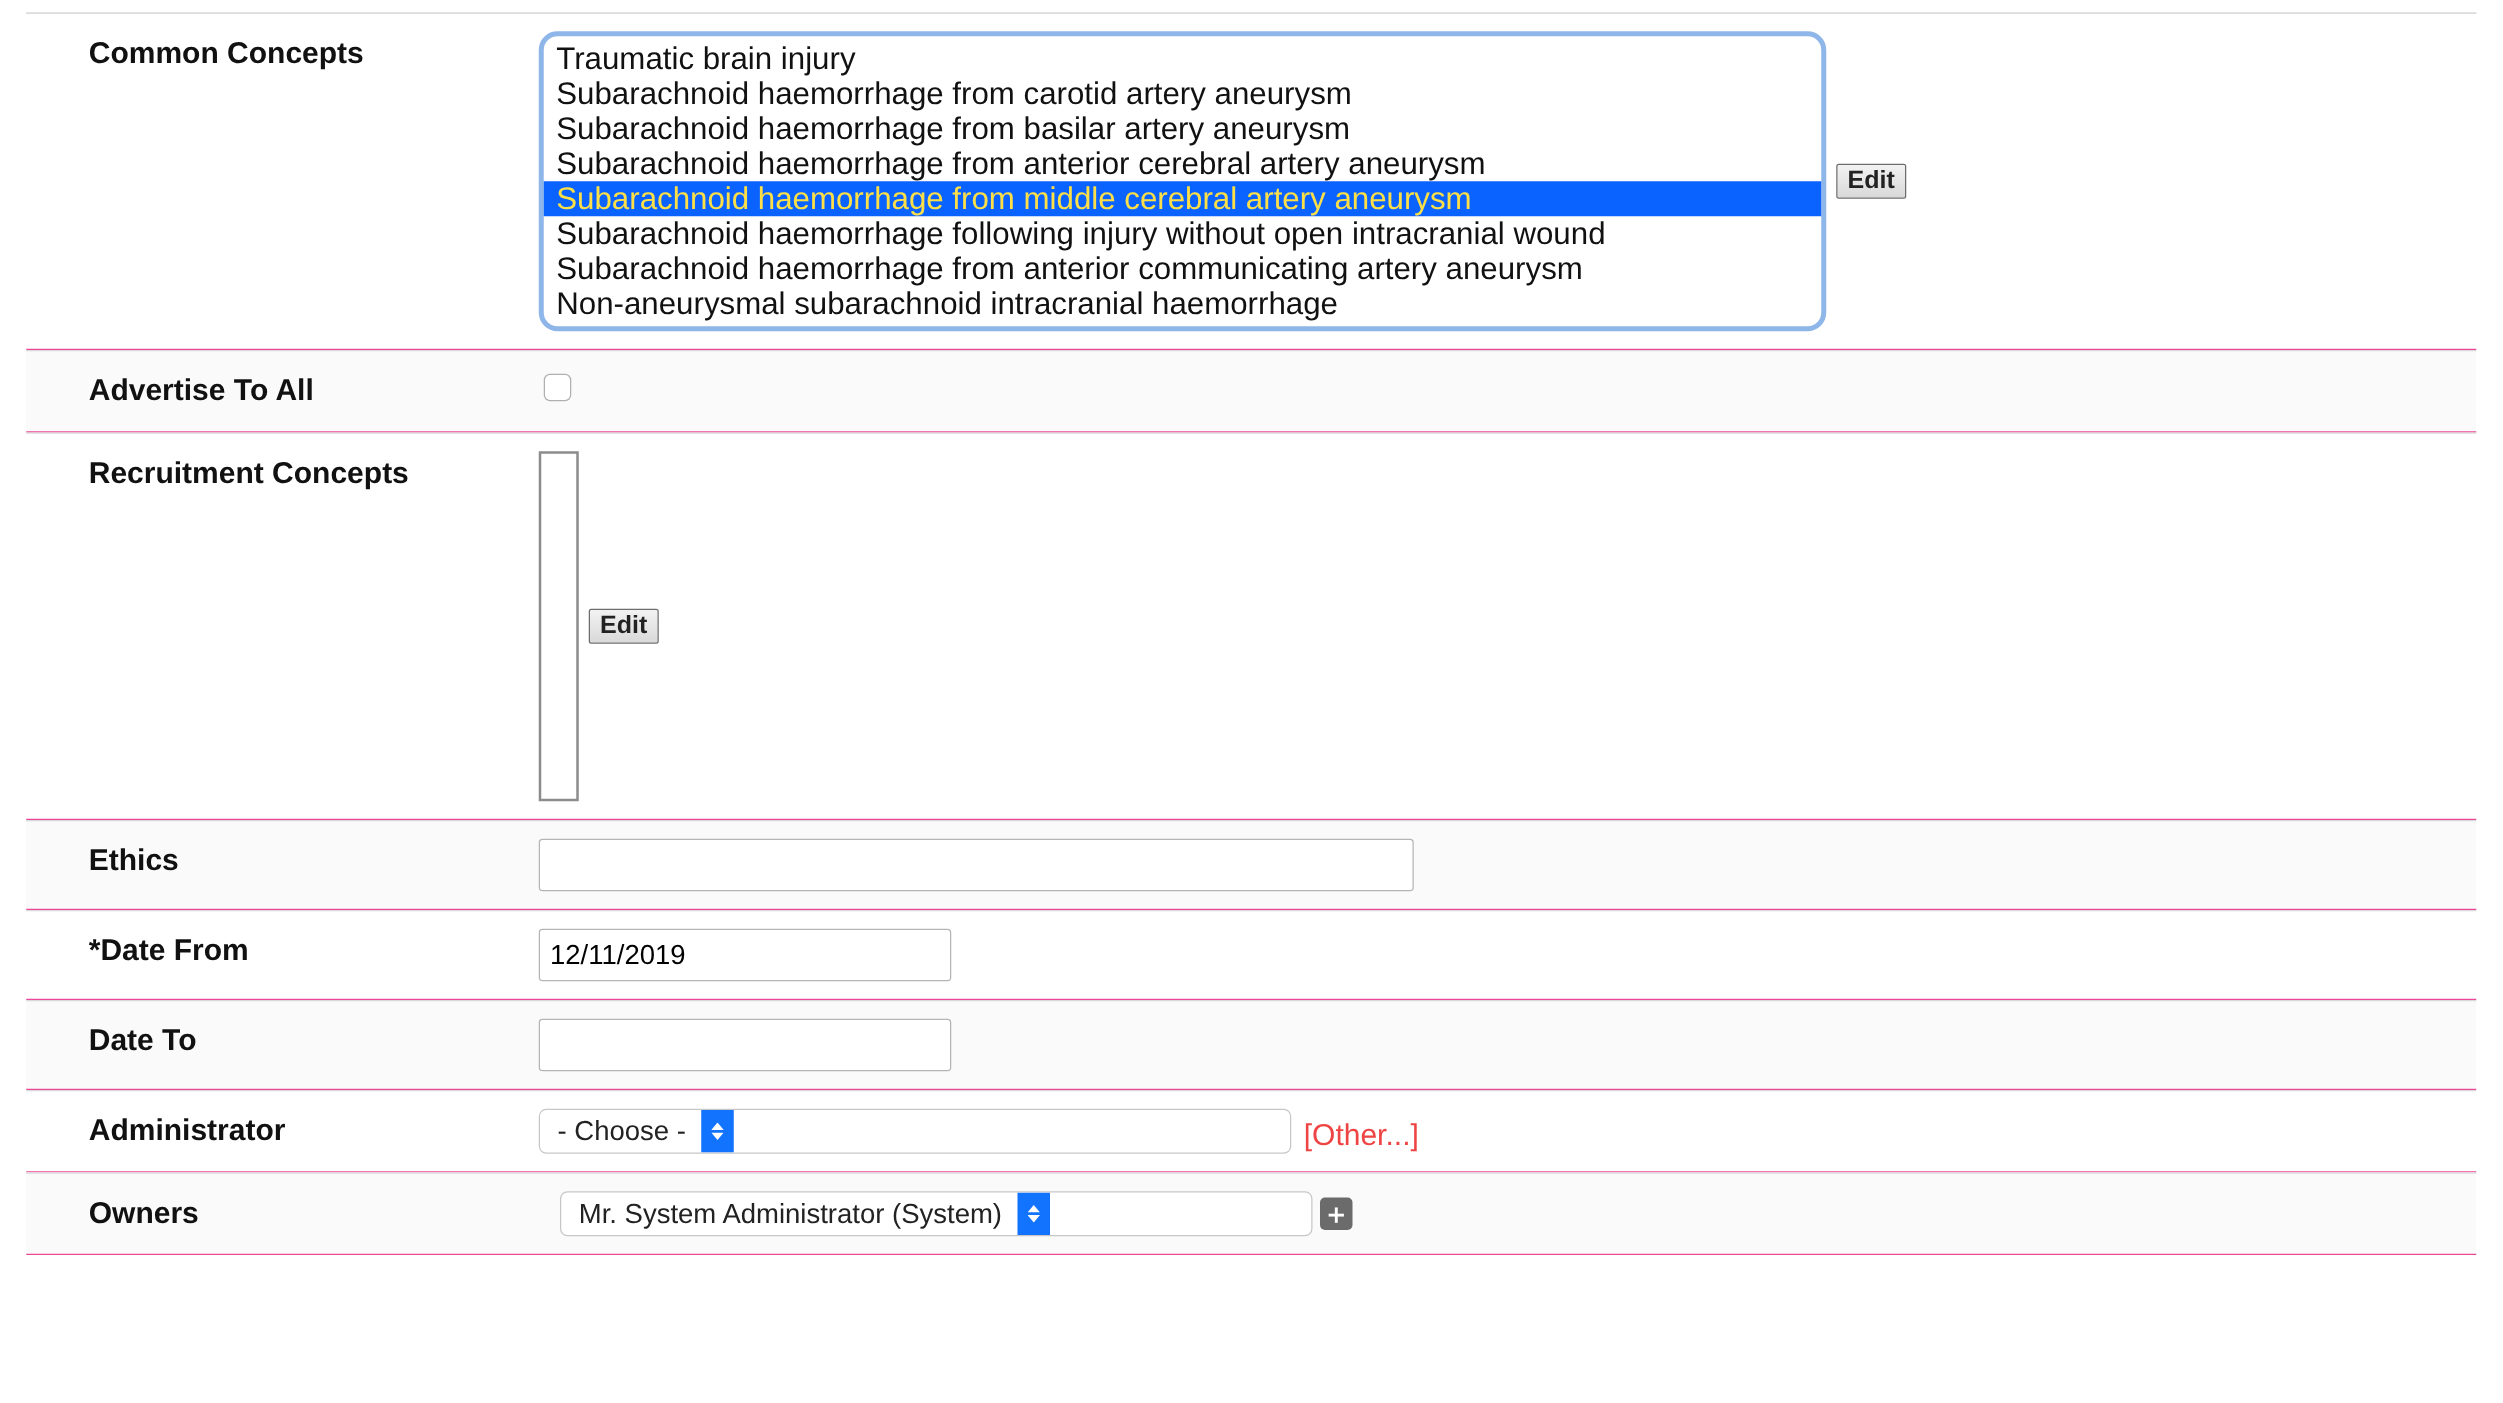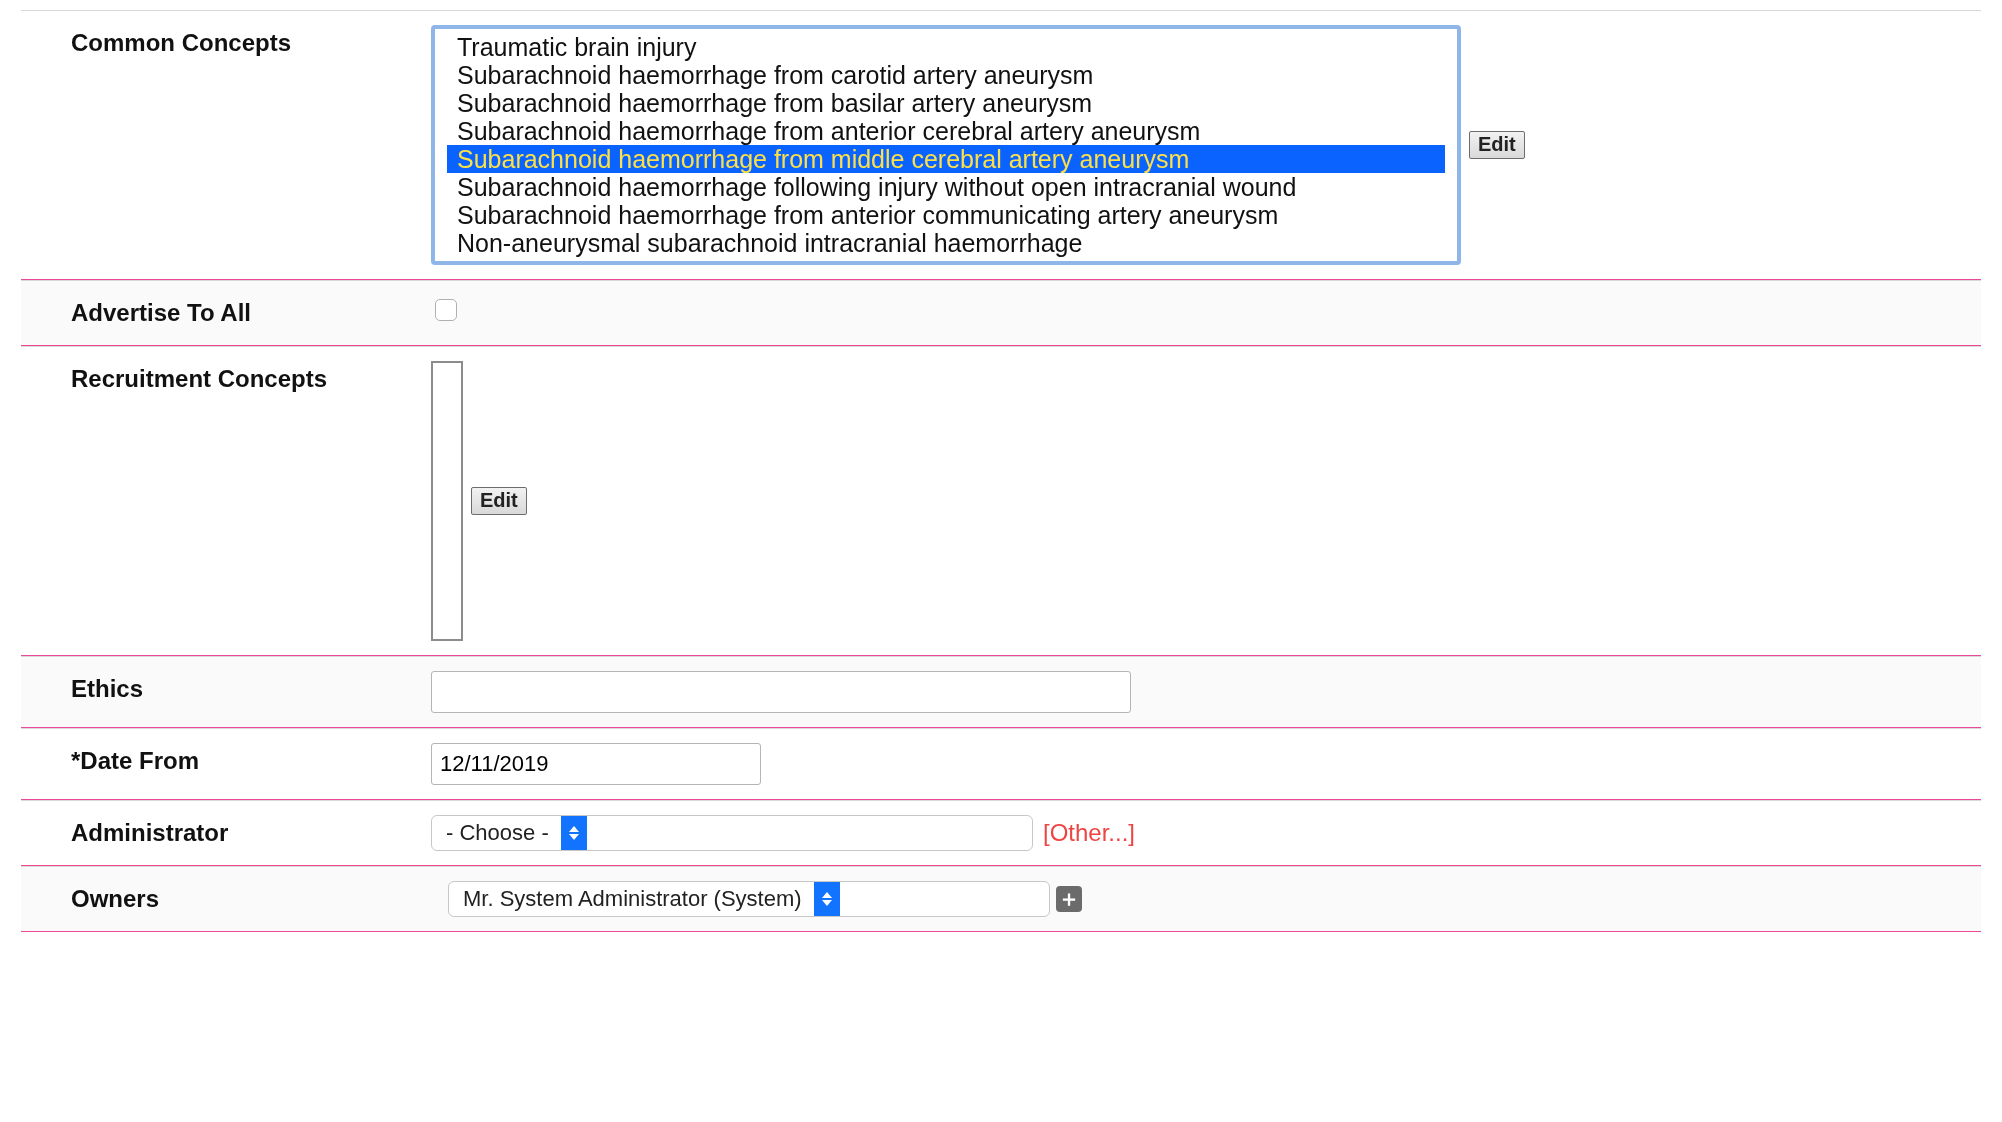--- a/index.html
+++ b/index.html
@@ -3,21 +3,21 @@
 <meta charset="utf-8">
 <style>
   html,body{margin:0;padding:0;font-family:-apple-system,BlinkMacSystemFont,"Segoe UI",Helvetica,Arial,sans-serif;font-size:22px;color:#111;background:#fff;}
   .form{width:1960px;margin:0 auto;}
   .row{display:flex;align-items:flex-start;border-top:1px solid #d9d9d9;border-bottom:1px solid #ec4899;margin-top:-1px;padding:8px 0 8px 0;}
   .row+.row{margin-top:0;}
   .row .label{flex:0 0 360px;max-width:360px;padding:10px 0 10px 50px;font-weight:700;font-size:24px;color:#111;}
   .row .value{flex:1 1 auto;display:flex;align-items:flex-start;padding:6px 24px 6px 0;}
   .shade{background:#fafafa;}
   
-  .listbox{box-sizing:border-box;border:4px solid #8fb6e8;border-radius:4px;background:#fff;padding:4px 12px;min-width:1030px;font-size:25px;line-height:28px;}
+  .listbox{box-sizing:border-box;border:4px solid #8fb6e8;border-radius:15px;background:#fff;padding:4px 0;min-width:1030px;font-size:25px;line-height:28px;}
   .listbox .opt{padding:0 10px;white-space:nowrap;cursor:default;}
   .listbox .opt.selected{background:#0b63ff;color:#fde047;}
   
   .listbox-thin{box-sizing:border-box;border:2px solid #8c8c8c;background:#fff;width:32px;height:280px;}
   
   .edit-btn{font-family:inherit;font-size:20px;font-weight:700;color:#222;background:linear-gradient(#f2f2f2,#d9d9d9);border:1px solid #6d6d6d;border-radius:2px;padding:1px 8px 2px;cursor:pointer;margin-left:8px;align-self:center;}
   
   input.txt{font-family:inherit;font-size:22px;height:42px;box-sizing:border-box;border:1px solid #b5b5b5;border-radius:3px;padding:4px 8px;background:#fff;}
   
   .chk{-webkit-appearance:none;appearance:none;width:22px;height:22px;border:1.5px solid #b0b0b0;border-radius:5px;background:#fff;cursor:pointer;margin-top:4px;}
@@ -84,24 +84,30 @@
     </div>
   </div>
 
   <div class="row">
     <div class="label">*Date From</div>
     <div class="value">
       <input class="txt w-date" value="12/11/2019" style="">
     </div>
   </div>
 
+  <div class="row shade">
+    <div class="label">Date To</div>
+    <div class="value">
+      <input class="txt w-date" value="" style="">
+    </div>
+  </div>
 
   <div class="row">
     <div class="label">Administrator</div>
-    <div class="value" style="align-items:center;">
+    <div class="value" style="align-items:flex-end;">
       <div class="mac-select w-admin">
         <span class="sel-text">- Choose -</span>
         <span class="caret">
           <svg viewBox="0 0 10 6">
               <polygon points="0,6 10,6 5,0"></polygon>
             </svg>
           <svg viewBox="0 0 10 6">
               <polygon points="0,0 10,0 5,6"></polygon>
             </svg>
         </span>

